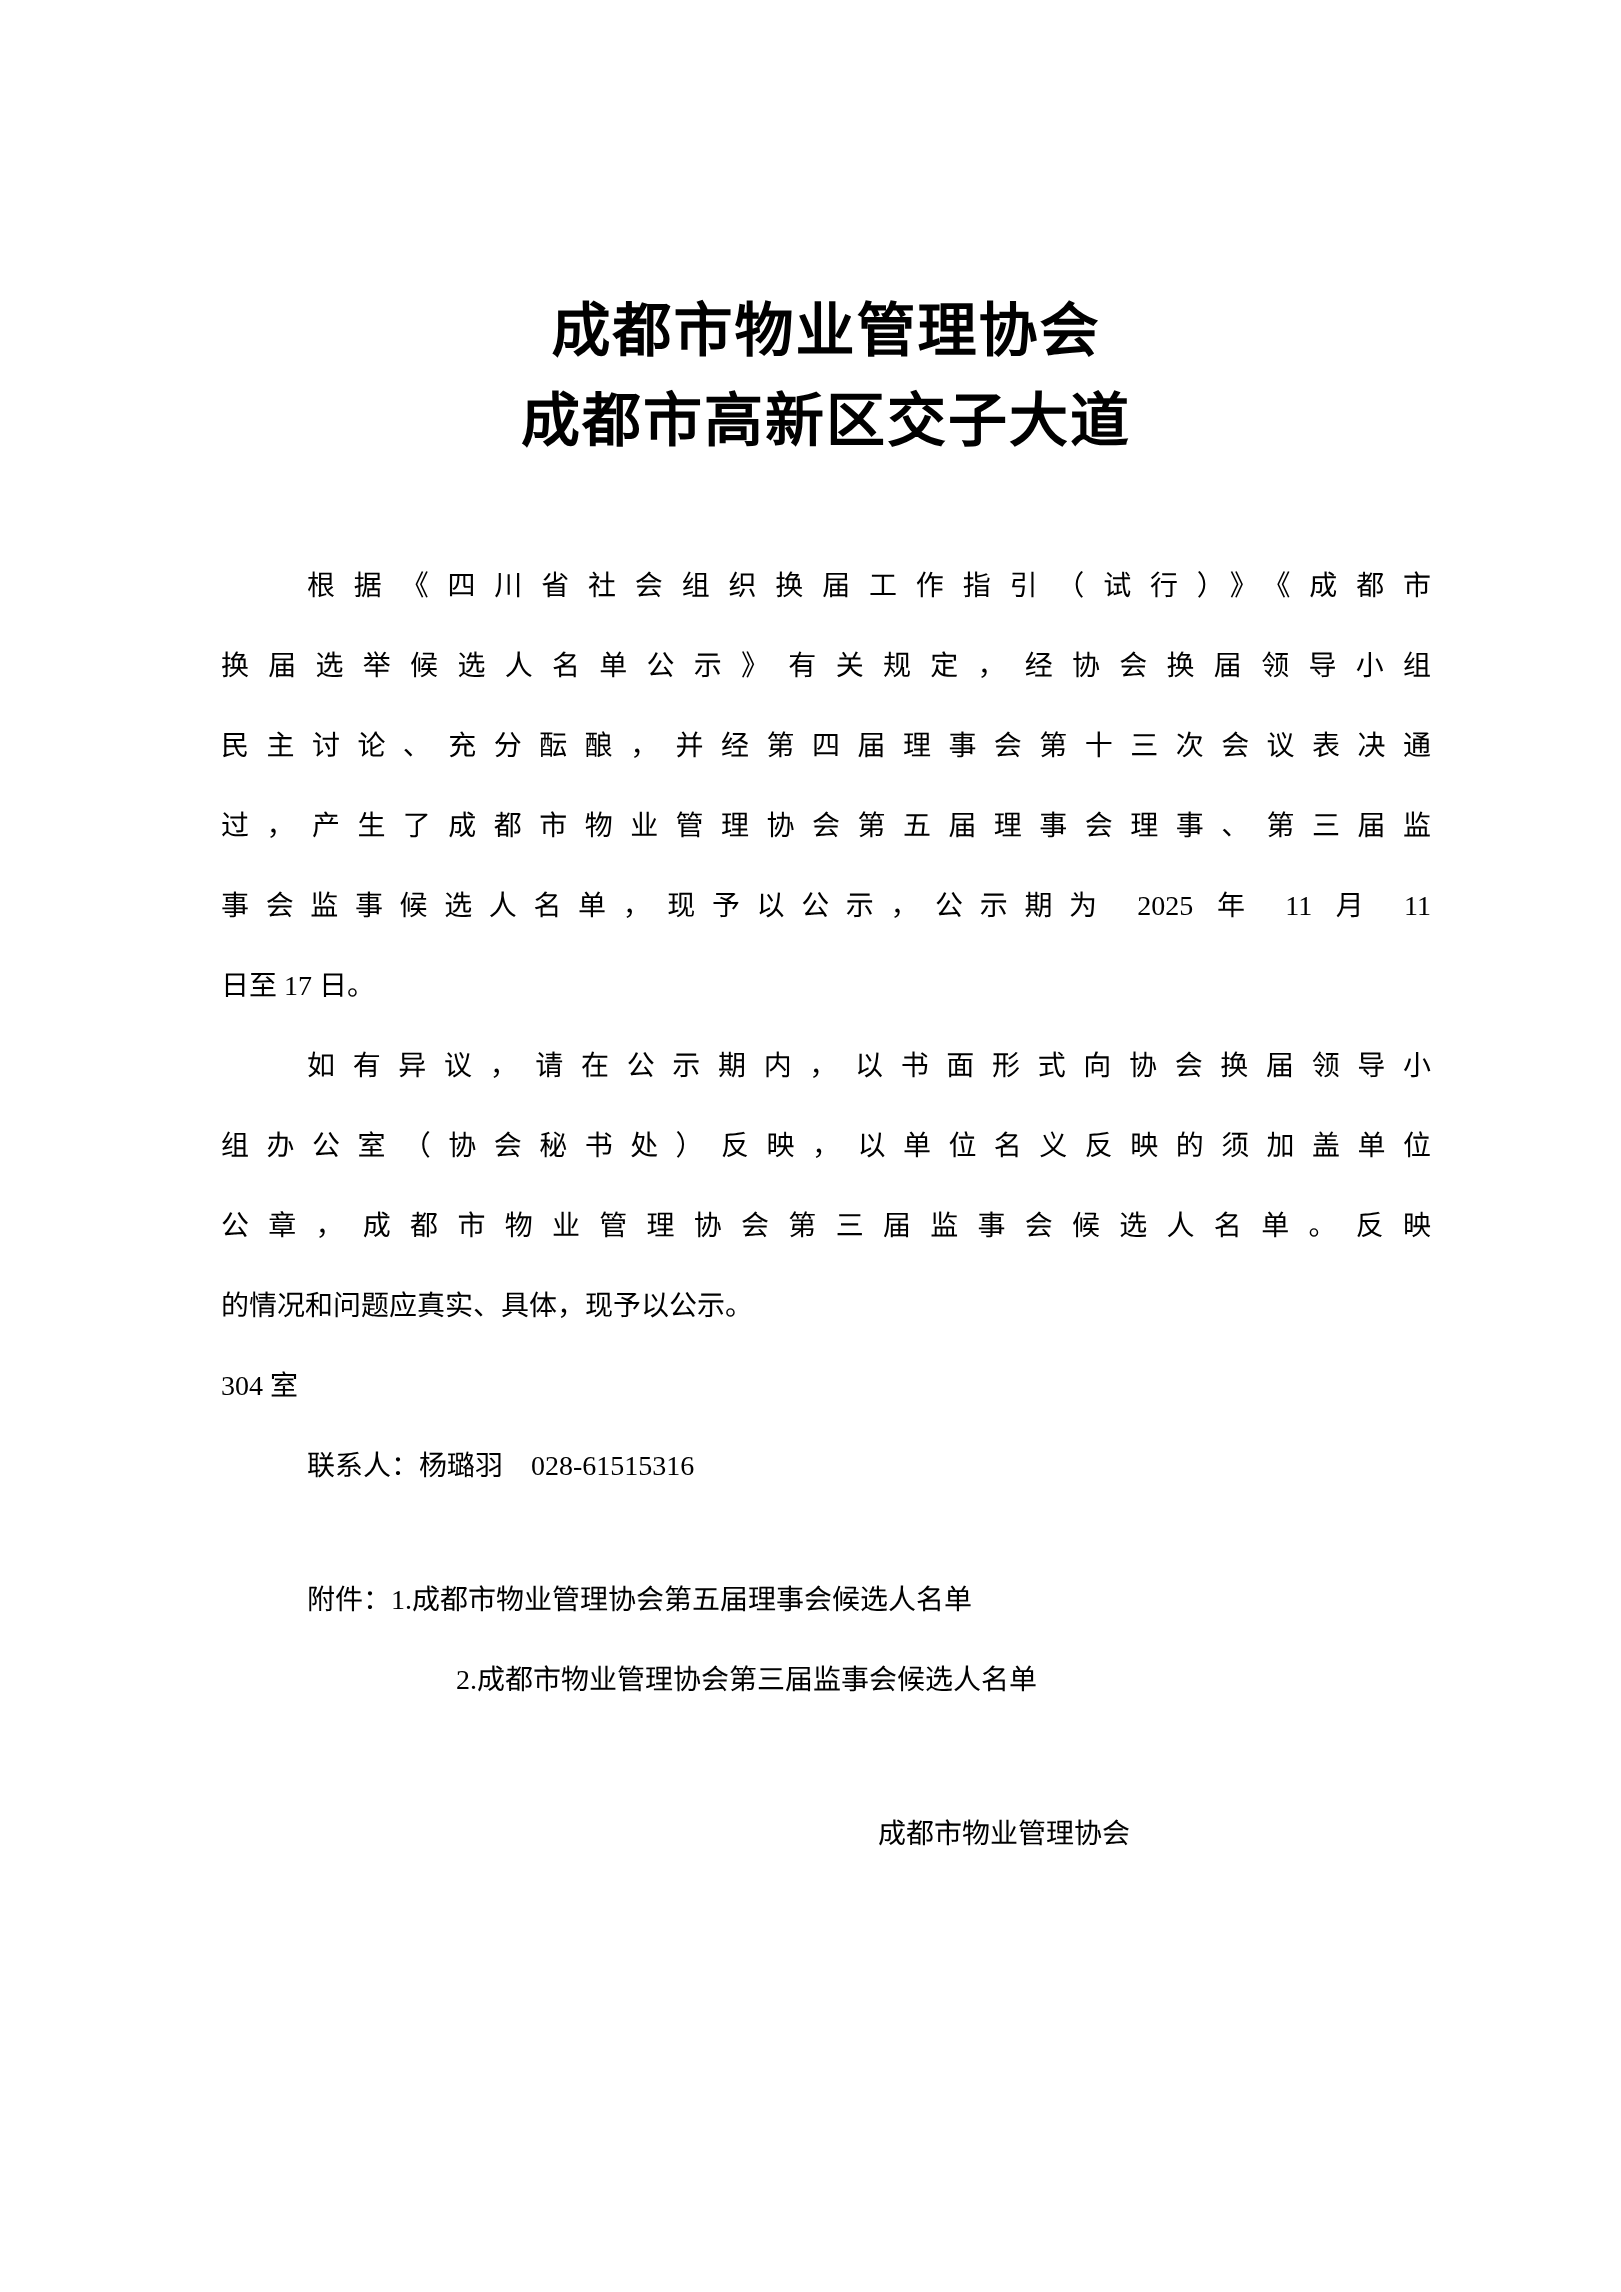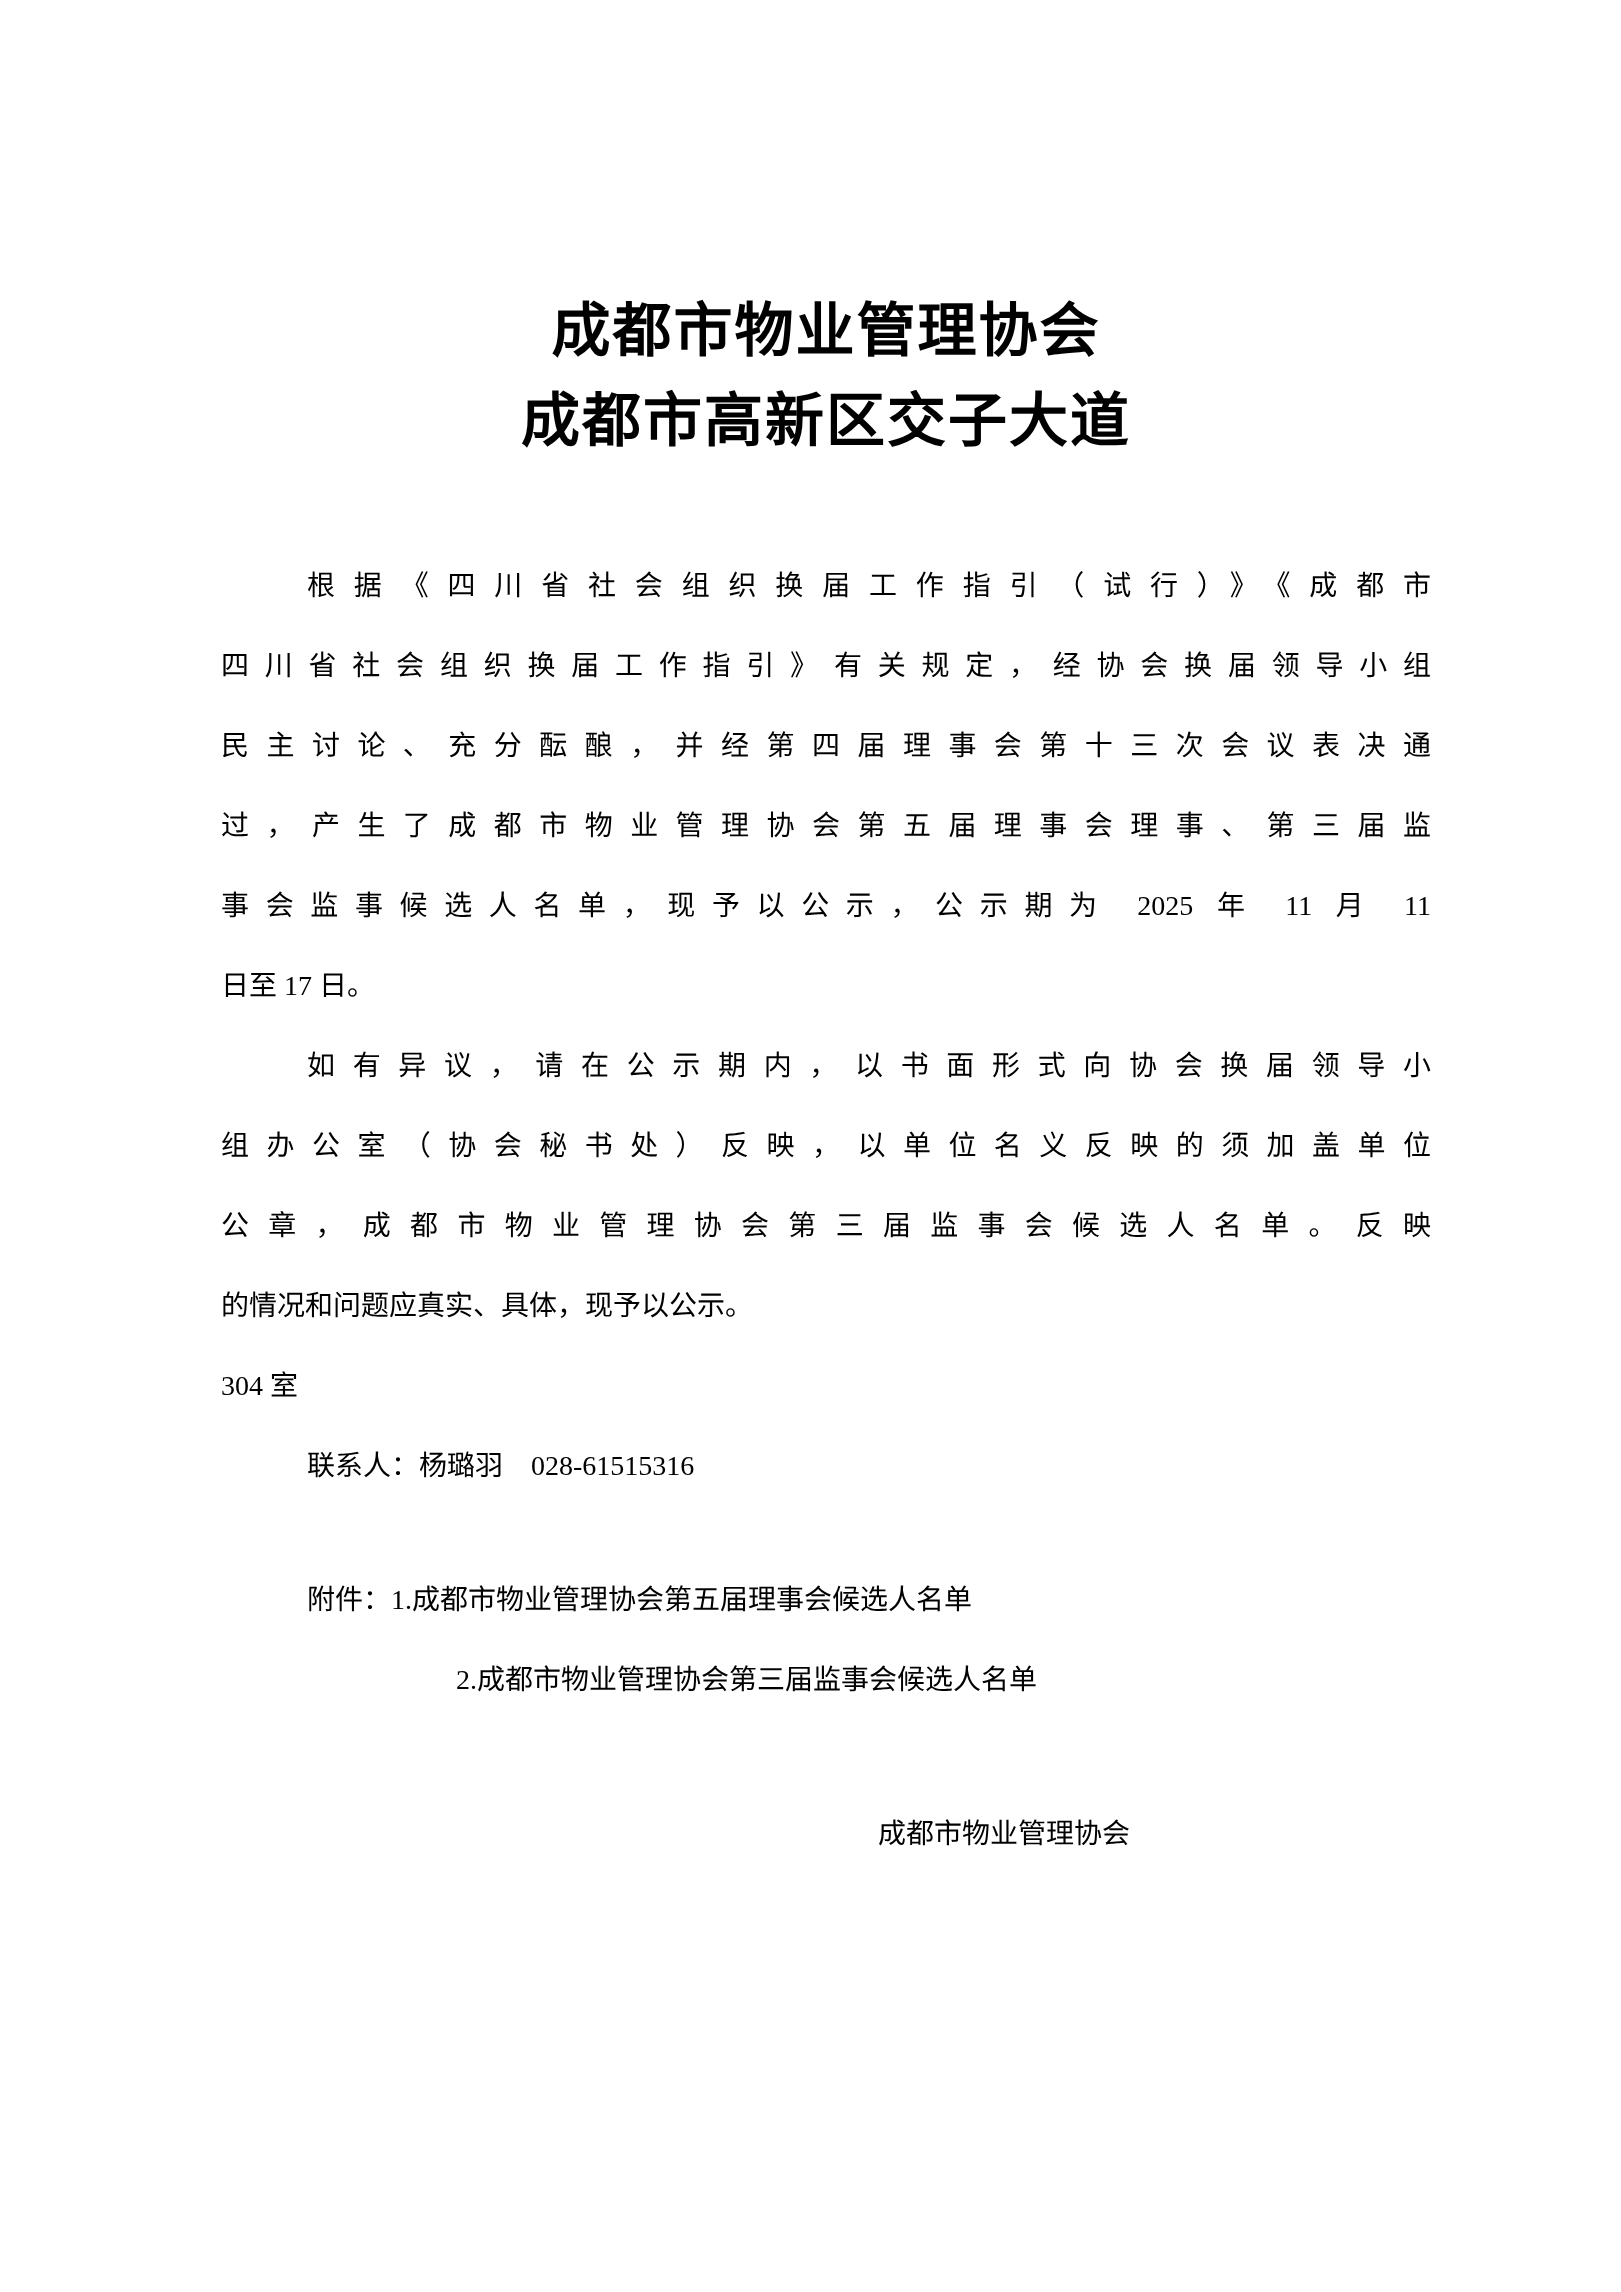--- a/index.html
+++ b/index.html
@@ -69,21 +69,21 @@
 
     <div class="title">
       <div>成都市物业管理协会</div>
       <div>成都市高新区交子大道</div>
     </div>
 
     <div class="bodytext">
 
       <div class="para">
         <div class="ln first">根据《四川省社会组织换届工作指引（试行）》《成都市</div>
-        <div class="ln">四川省社会组织换届工作指引》有关规定，经协会换届领导小组</div>
+        <div class="ln">换届选举候选人名单公示》有关规定，经协会换届领导小组</div>
         <div class="ln">民主讨论、充分酝酿，并经第四届理事会第十三次会议表决通</div>
         <div class="ln">过，产生了成都市物业管理协会第五届理事会理事、第三届监</div>
         <div class="ln">事会监事候选人名单，现予以公示，公示期为 2025 年 11 月 11</div>
         <div class="ln left">日至 17 日。</div>
       </div>
 
       <div class="para">
         <div class="ln first">如有异议，请在公示期内，以书面形式向协会换届领导小</div>
         <div class="ln">组办公室（协会秘书处）反映，以单位名义反映的须加盖单位</div>
         <div class="ln">公章，成都市物业管理协会第三届监事会候选人名单。反映</div>

